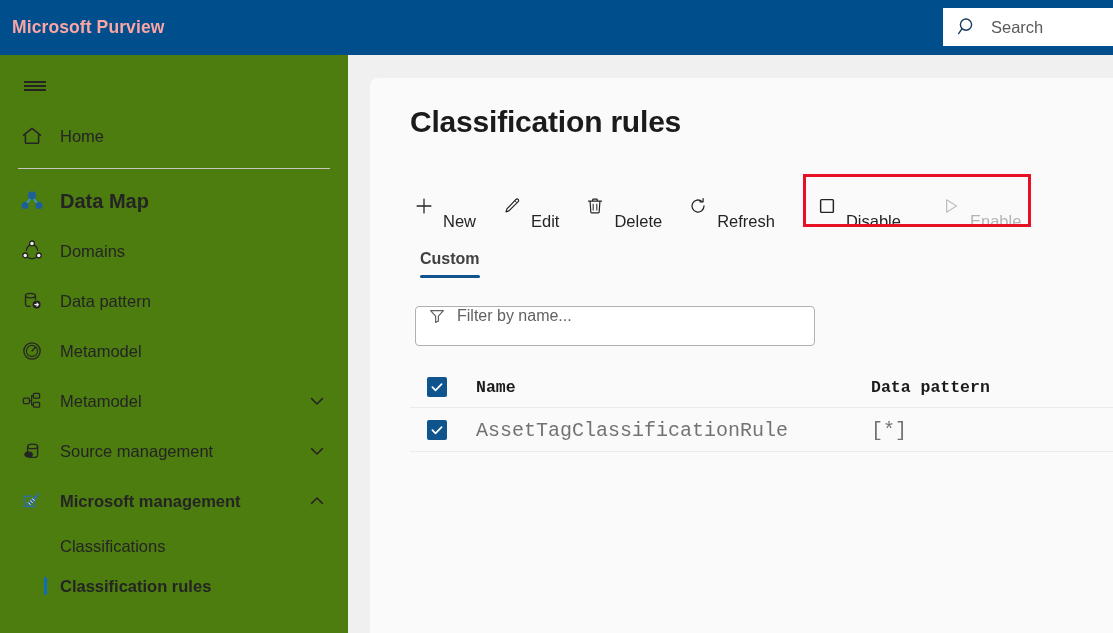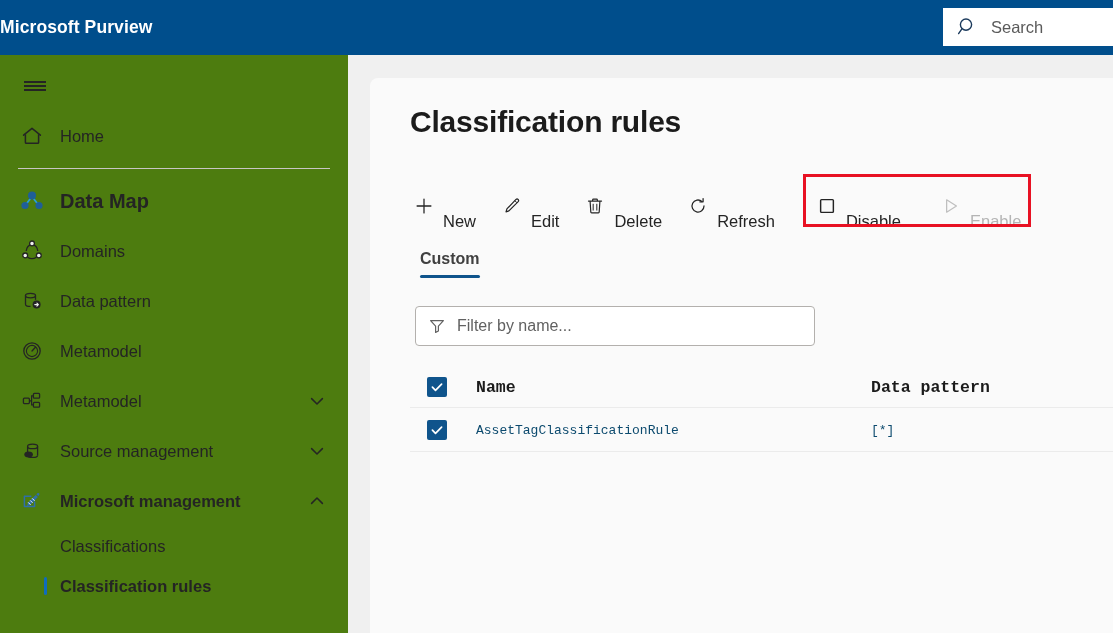--- a/index.html
+++ b/index.html
@@ -14,24 +14,25 @@
   
   .topbar {
     position: absolute;
     left: 0; top: 0;
     width: 1113px; height: 55px;
     background: #004e8c;
     display: flex;
     align-items: center;
   }
   .brand {
-    color: #ffffff;
+    color: #fca5a5;
     font-size: 17.5px;
     font-weight: 600;
     letter-spacing: .1px;
+    margin-left: 12px;
   }
   .search-box {
     position: absolute;
     left: 943px; top: 8px;
     width: 200px; height: 38px;
     background: #ffffff;
     display: flex;
     align-items: center;
     padding-left: 14px;
   }
@@ -186,21 +187,20 @@
 
   
   .filter {
     position: absolute;
     left: 45px; top: 228px;
     width: 400px; height: 40px;
     border: 1px solid #b3b0ad;
     border-radius: 4px;
     background: #ffffff;
     display: flex;
-    align-items: center;
     padding-left: 12px;
   }
   .filter .fi { width: 18px; height: 18px; flex: 0 0 18px; }
   .filter .ft { margin-left: 11px; font-size: 16px; color: #616161; }
 
   
   .table { position: absolute; left: 40px; top: 288px; width: 703px; font-family: Liberation Mono, monospace; }
   .trow {
     display: flex;
     align-items: center;
@@ -215,21 +215,21 @@
     height: 1px; background: #ebebeb;
   }
   .cbx {
     width: 20px; height: 20px;
     flex: 0 0 20px;
     margin-left: 17px;
     background: #0f548c;
     border-radius: 2px;
     display: flex; align-items: center; justify-content: center;
   }
-  .cell { font-size: 13px; color: #0c4a6e; white-space: nowrap; }
+  .cell { font-size: 20px; color: #737373; white-space: nowrap; }
   .cell.c-name { margin-left: 29px; width: 395px; }
   .cell.c-pattern { margin-left: 0; width: 180px; }
 </style>
 </head>
 <body>
 
 <div class="topbar">
   <div class="brand">Microsoft Purview</div>
   <div class="search-box">
     <span class="s-icon">

